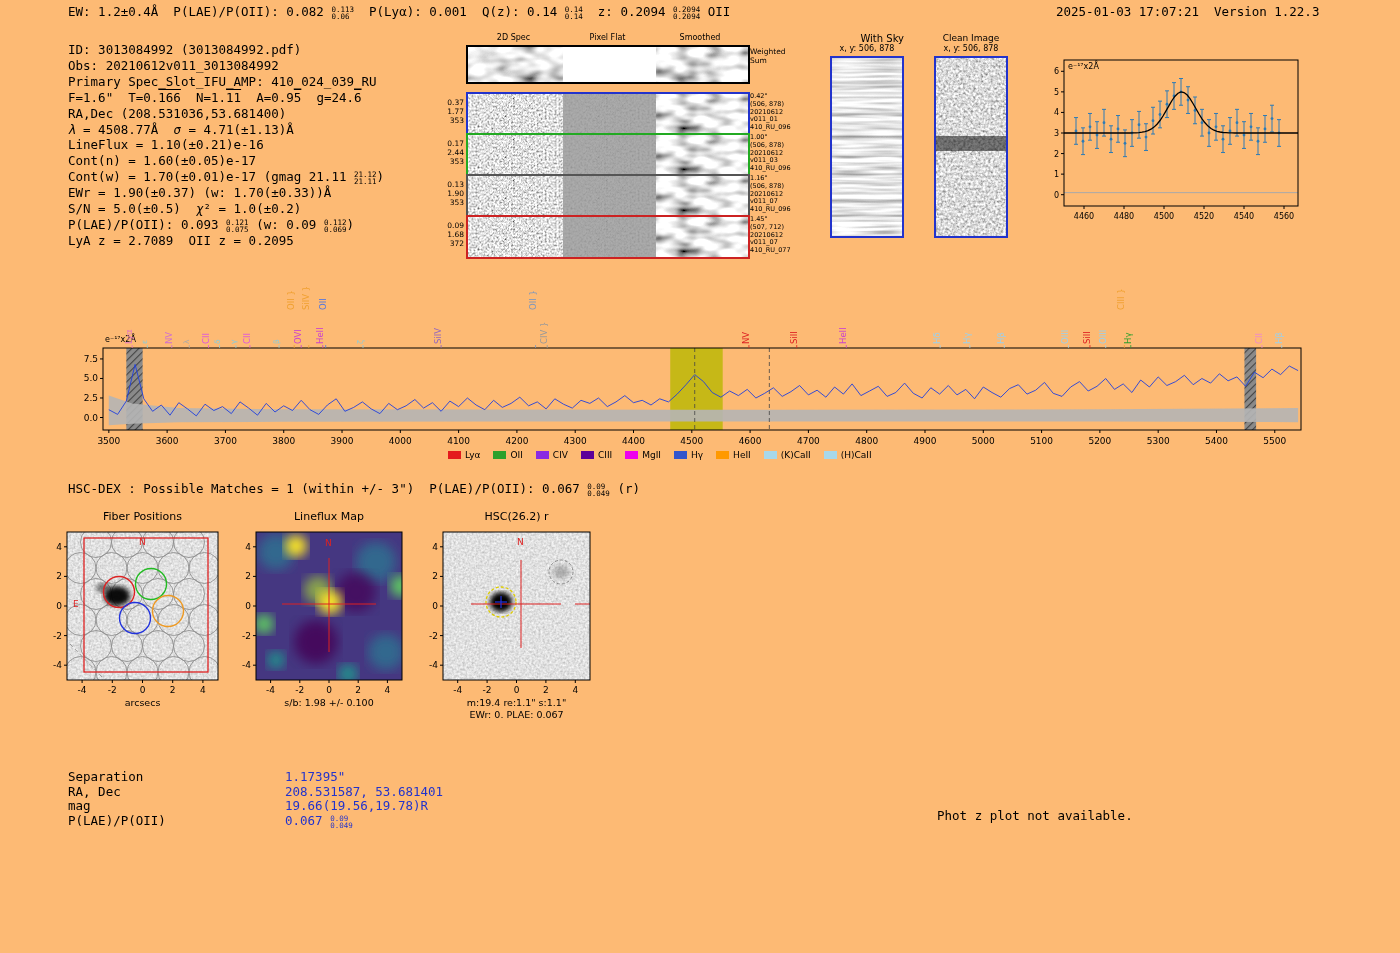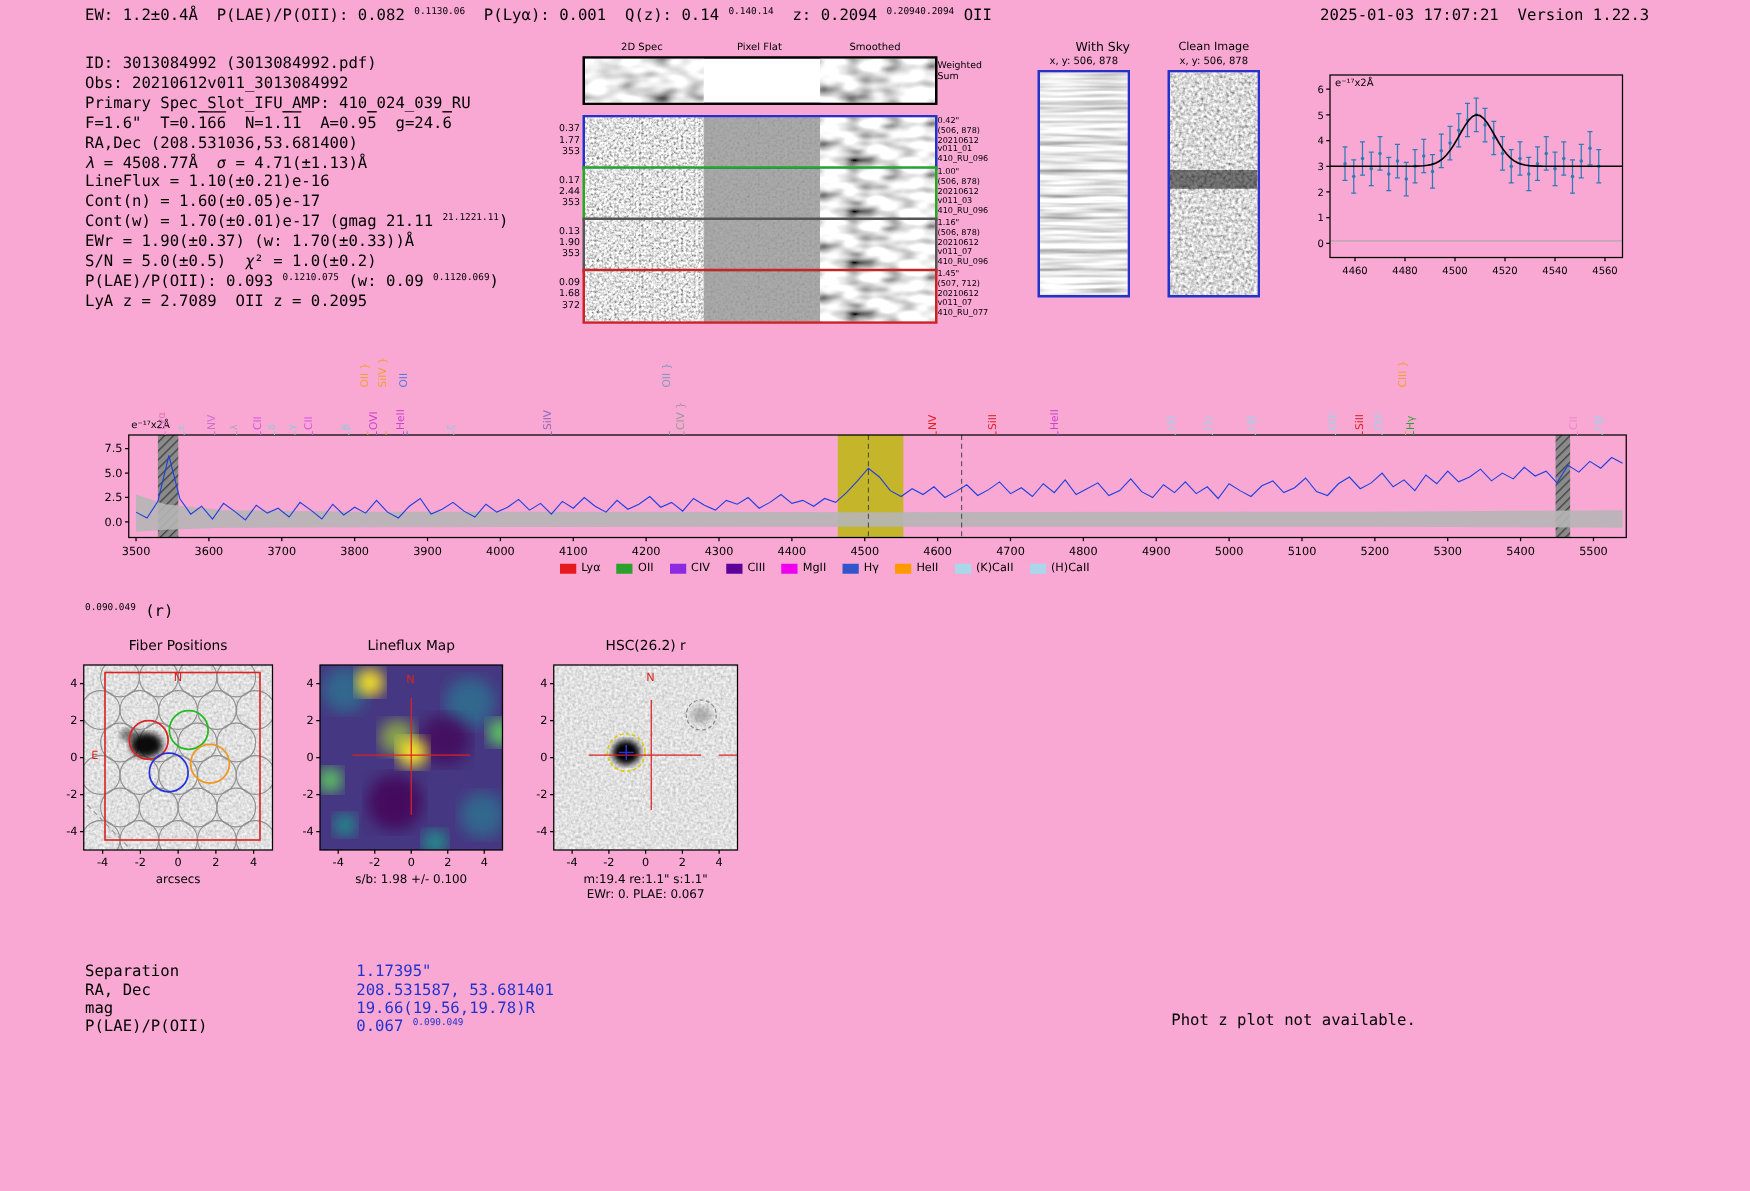--- a/index.html
+++ b/index.html
@@ -1,21 +1,21 @@
 <!DOCTYPE html>
 <html><head>
 <meta charset="utf-8">
 <style>
   html,body{margin:0;padding:0;background:#fff;}
-  #root{position:relative;width:1400px;height:953px;background:#f9a8d4;color:#000;
+  #root{position:relative;width:1400px;height:953px;background:#fdba74;color:#000;
         font-family:"DejaVu Sans Mono",monospace;overflow:hidden;}
   .abs{position:absolute;}
   .mono13{font-size:12.5px;line-height:15.9px;white-space:pre;}
   .sans{font-family:"DejaVu Sans",sans-serif;}
-  .frac{display:inline-flex;flex-direction:row;vertical-align:middle;
+  .frac{display:inline-flex;flex-direction:column;vertical-align:middle;
         font-size:7.5px;line-height:7px;height:15px;justify-content:center;}
   .frac span{display:block;}
   .ov{text-decoration:overline;}
   .it{font-style:italic;}
   .info-line{white-space:pre;font-size:12.5px;line-height:15.9px;}
   .s2hdr{position:absolute;top:3px;text-align:center;font-size:8px;font-family:"DejaVu Sans",sans-serif;}
   .s2strip{position:absolute;border:2px solid #000;width:280px;height:40px;}
   .s2row{position:absolute;left:0;width:345px;height:40px;}
   .s2left{position:absolute;left:0;top:6px;width:19px;text-align:right;font-size:7.5px;line-height:9px;
           white-space:pre-line;font-family:"DejaVu Sans",sans-serif;}
@@ -532,21 +532,21 @@
         <span class="lg-sw" style="background: rgb(255, 153, 0);"></span>
         <span>HeII</span>
       </span><span class="lg-item">
         <span class="lg-sw" style="background: rgb(168, 216, 234);"></span>
         <span>(K)CaII</span>
       </span><span class="lg-item">
         <span class="lg-sw" style="background: rgb(168, 216, 234);"></span>
         <span>(H)CaII</span>
       </span></div>
 
-  <div class="abs mono13" style="left:68px;top:481px"><span class="frac"><span>0.09</span><span>0.049</span></span><span> (r)</span></div>
+  <div class="abs mono13" style="left:68px;top:481px"><span>HSC-DEX : Possible Matches = 1 (within +/- 3")  P(LAE)/P(OII): 0.067 </span><span class="frac"><span>0.09</span><span>0.049</span></span><span> (r)</span></div>
 
   <div class="abs sans" style="left:67px;top:510px;width:151px;text-align:center;font-size:11px">Fiber Positions</div>
   <div class="abs sans" style="left:256px;top:510px;width:146px;text-align:center;font-size:11px">Lineflux Map</div>
   <div class="abs sans" style="left:443px;top:510px;width:147px;text-align:center;font-size:11px">HSC(26.2) r</div>
 
   <svg class="abs" style="left:37px;top:526px" width="200" height="200">
     <g transform="translate(30,6)">
       <g clip-path="url(#clipFB)">
         <rect width="151" height="148" filter="url(#nLight)"></rect>
         <g>

